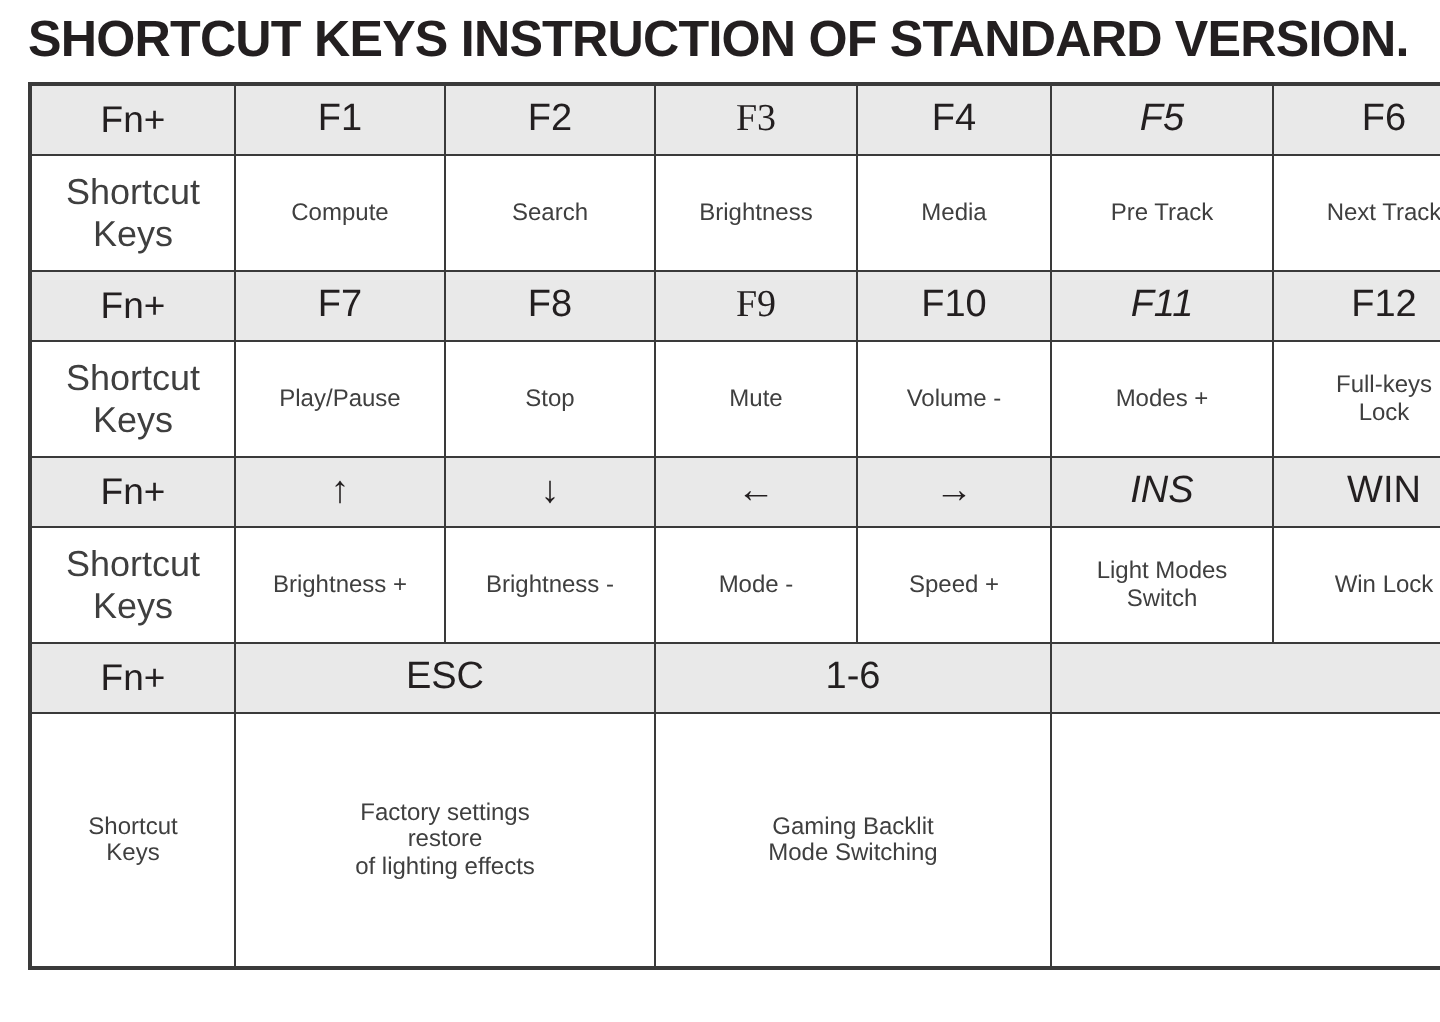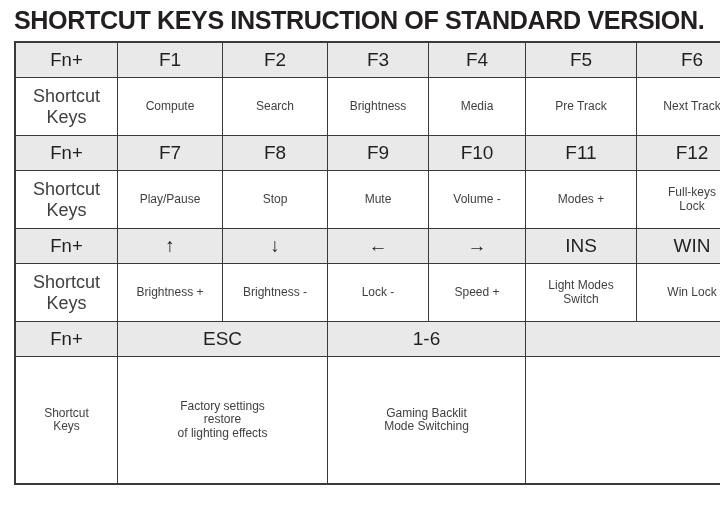--- a/index.html
+++ b/index.html
@@ -86,23 +86,23 @@
     background: #ffffff;
     height: 126px;
   }
   td.arrow {
     font-size: 20px;
     color: #231f20;
   }
   .c0 { width: 97px; }
   .c1 { width: 100px; }
   .c2 { width: 100px; margin-left: 24px; }
-  .c3 { width: 96px; }
+  .c3 { width: 96px; font-family: Liberation Serif, serif; }
   .c4 { width: 92px; }
-  .c5 { width: 106px; }
+  .c5 { width: 106px; font-style: italic; }
   .c6 { width: 106px; }
   .multiline { white-space: pre-line; }
 </style>
 </head>
 <body>
 
 <div class="page">
 
   <div class="title">SHORTCUT KEYS INSTRUCTION OF STANDARD VERSION.</div>
 
@@ -158,21 +158,21 @@
         <td class="c3 arrow">←</td>
         <td class="c4 arrow">→</td>
         <td class="c5">INS</td>
         <td class="c6">WIN</td>
       </tr>
       <tr class="valrow">
         <td class="lbl multiline">Shortcut
 Keys</td>
         <td class="multiline">Brightness +</td>
         <td class="multiline">Brightness -</td>
-        <td class="multiline">Lock -</td>
+        <td class="multiline">Mode -</td>
         <td class="multiline">Speed +</td>
         <td class="multiline">Light Modes
 Switch</td>
         <td class="multiline">Win Lock</td>
       </tr>
 
       <tr class="keyrow">
         <td class="lbl c0">Fn+</td>
         <td colspan="2">ESC</td>
         <td colspan="2">1-6</td>

